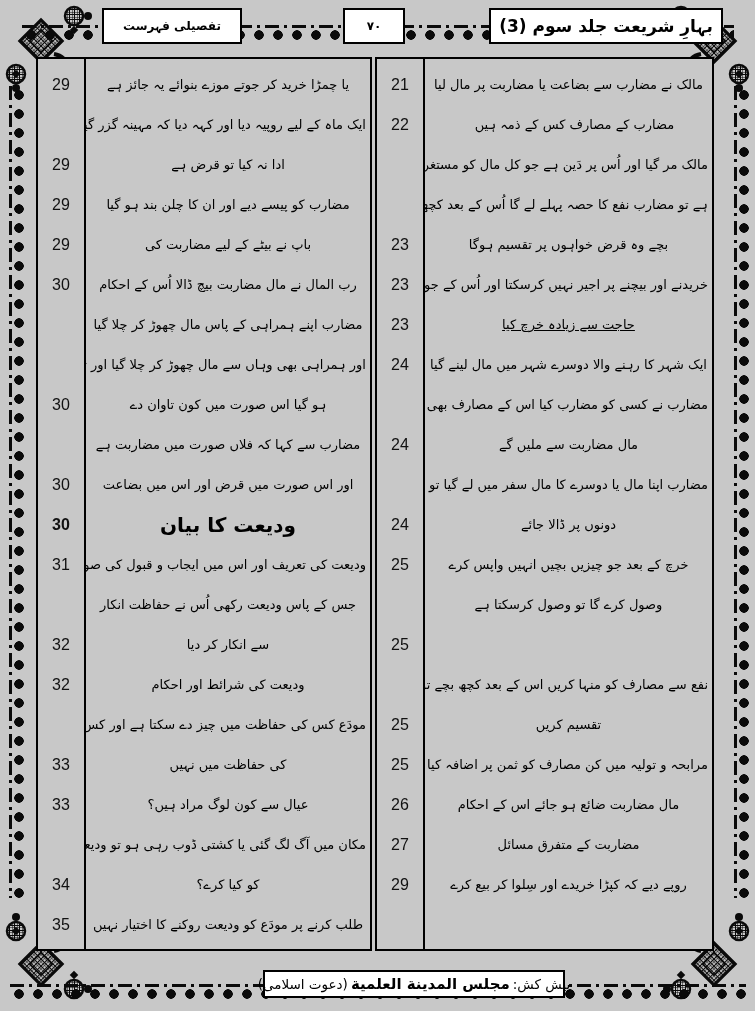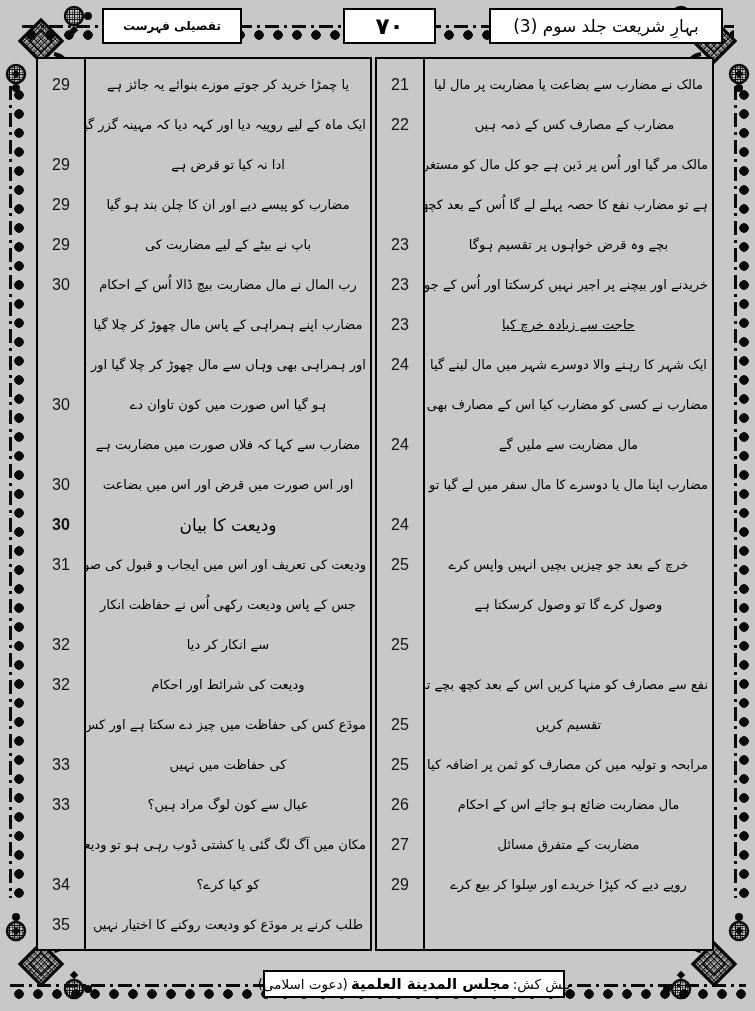--- a/index.html
+++ b/index.html
@@ -35,22 +35,22 @@
   .corner.tr{top:2px;right:2px;transform:scaleX(-1);}
   .corner.bl{bottom:8px;left:2px;transform:scaleY(-1);}
   .corner.br{bottom:8px;right:2px;transform:scale(-1,-1);}
   
   .hbox{
     position:absolute;top:8px;height:36px;
     background:#fff;border:2px solid #000;
     display:flex;align-items:center;justify-content:center;
     z-index:5;box-sizing:border-box;
   }
-  #book-title-box{right:32px;width:234px;font-size:17px;font-weight:normal;justify-content:center;}
-  #page-num-box{left:343px;width:93px;font-size:23px;font-weight:bold;}
+  #book-title-box{right:32px;width:234px;font-size:17px;font-weight:bold;justify-content:center;}
+  #page-num-box{left:343px;width:62px;font-size:12px;font-weight:bold;}
   #index-title-box{left:102px;width:140px;font-size:12px;font-weight:bold;}
   
   #toc-table{
     position:absolute;left:36px;top:57px;width:738px;height:894px;
     display:flex;flex-direction:row;z-index:4;box-sizing:border-box;
   }
   .subtable{display:flex;flex-direction:row;box-sizing:border-box;border:2px solid #000;background:#c8c8c8;}
   #sub-left{width:336px;}
   #sub-right{width:339px;margin-left:3px;}
   .col{display:flex;flex-direction:column;box-sizing:border-box;padding-top:6px;}
@@ -62,21 +62,21 @@
     font-family:"Liberation Sans",sans-serif;font-size:16px;color:#111;
   }
   .num-cell.bold span{font-weight:bold;}
   .text-cell{box-sizing:border-box;}
   .t-line{
     height:40px;line-height:40px;
     direction:rtl;text-align:center;
     font-size:13px;white-space:nowrap;overflow:hidden;
     padding:0 4px;
   }
-  .text-cell.heading .t-line{font-weight:normal;font-size:17px;}
+  .text-cell.heading .t-line{font-weight:bold;font-size:20px;}
   
   #footer-box{
     position:absolute;left:263px;top:970px;width:302px;height:28px;
     background:#fff;border:2px solid #000;box-sizing:border-box;
     display:flex;align-items:center;justify-content:center;
     direction:rtl;font-size:13.5px;z-index:5;white-space:nowrap;
   }
   #footer-box .bold{font-weight:bold;font-size:15px;margin:0 3px;}
 </style>
 </head>
@@ -304,20 +304,21 @@
         </div>
         <div class="text-cell" style="height: 40px;">
           <div class="t-line">ایک شہر کا رہنے والا دوسرے شہر میں مال لینے گیا</div>
         </div>
         <div class="text-cell" style="height: 80px;">
           <div class="t-line">مضارب نے کسی کو مضارب کیا اس کے مصارف بھی</div>
           <div class="t-line">مال مضاربت سے ملیں گے</div>
         </div>
         <div class="text-cell" style="height: 80px;">
           <div class="t-line">مضارب اپنا مال یا دوسرے کا مال سفر میں لے گیا تو خرچہ</div>
+          <div class="t-line">دونوں پر ڈالا جائے</div>
         </div>
         <div class="text-cell" style="height: 40px;">
           <div class="t-line">خرچ کے بعد جو چیزیں بچیں انہیں واپس کرے</div>
         </div>
         <div class="text-cell" style="height: 80px;">
           <div class="t-line">وصول کرے گا تو وصول کرسکتا ہے</div>
         </div>
         <div class="text-cell" style="height: 80px;">
           <div class="t-line">نفع سے مصارف کو منہا کریں اس کے بعد کچھ بچے تو</div>
           <div class="t-line">تقسیم کریں</div>

